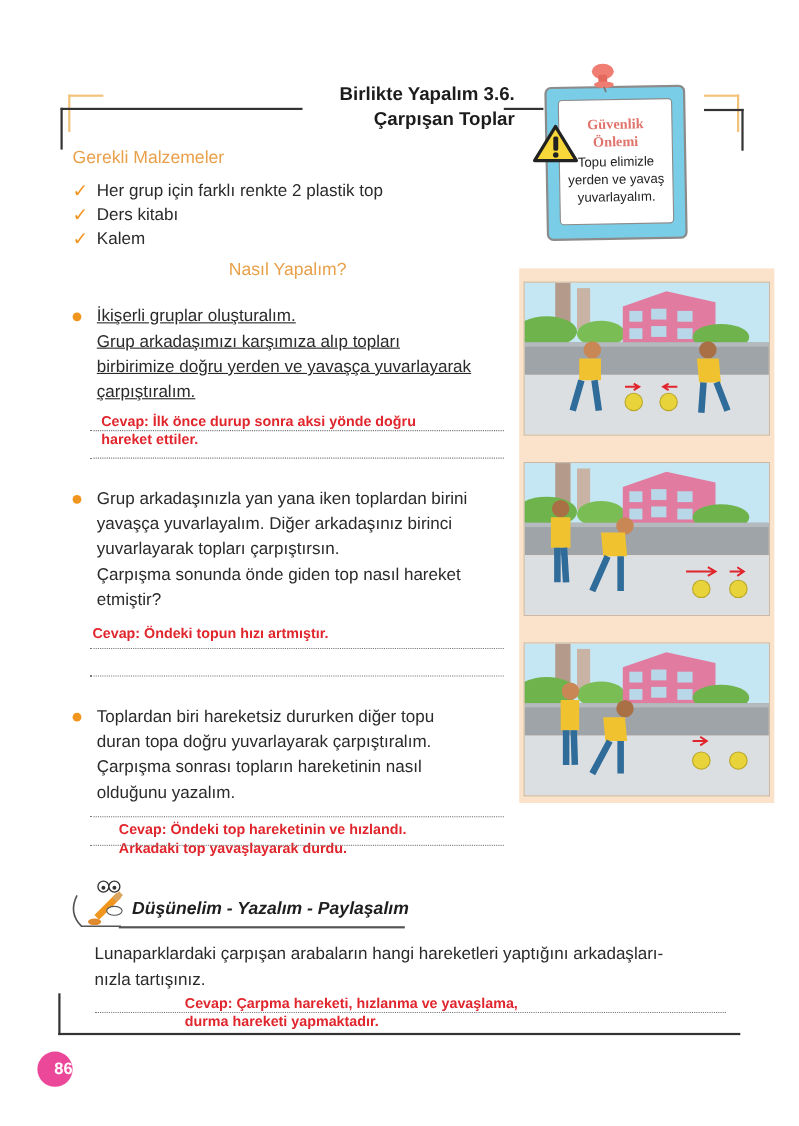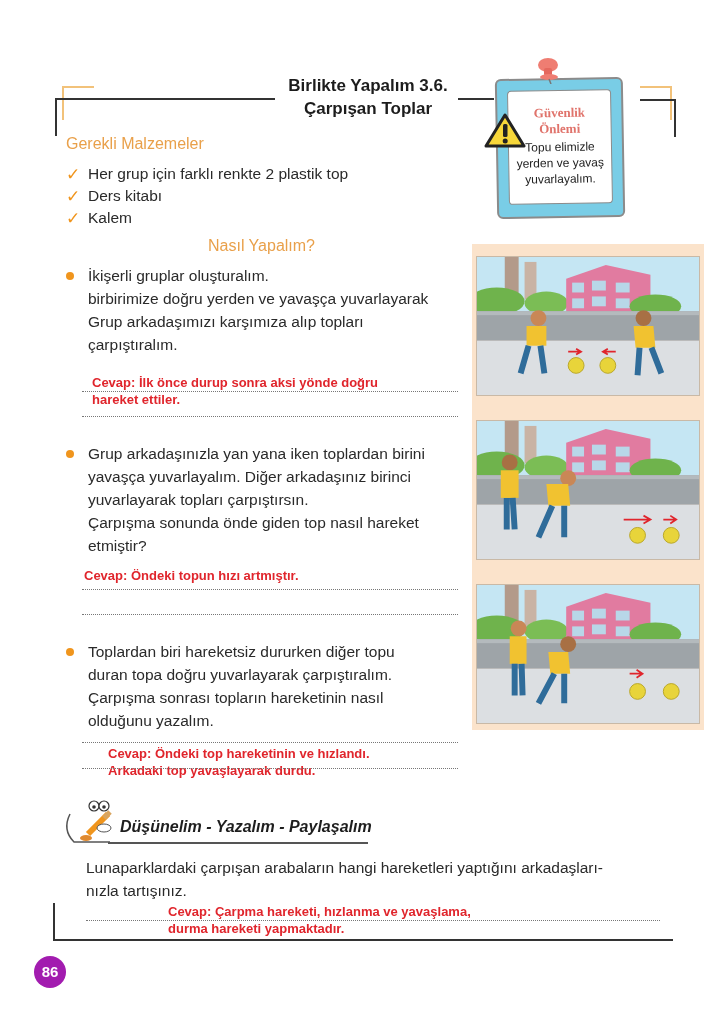--- a/index.html
+++ b/index.html
@@ -6,21 +6,21 @@
   html, body { width: 726px; height: 1024px; background: #ffffff; overflow: hidden; }
   body { position: relative; font-family: "Liberation Sans", "DejaVu Sans", sans-serif; color: #2a2a2a; }
 
   .abs { position: absolute; }
 
   
   .line-dark { position: absolute; background: #333333; }
   .line-orange { position: absolute; background: #f2c27a; }
 
   
-  .title-block { position: absolute; left: 268px; top: 74px; width: 200px; text-align: center; }
+  .title-block { position: absolute; left: 268px; top: 74px; width: 200px; text-align: right; }
   .title-line { font-weight: bold; font-size: 17px; line-height: 23px; color: #1c1c1c; white-space: nowrap; }
 
   .section-heading { position: absolute; color: #e9a04a; font-size: 16px; }
 
   .mat-list { position: absolute; left: 66px; top: 163px; }
   .mat-item { display: flex; align-items: center; height: 22px; font-size: 15.5px; color: #2a2a2a; }
   .check { width: 22px; color: #f0951d; font-size: 17px; font-weight: bold; }
 
   
   .step { position: absolute; left: 66px; width: 400px; }
@@ -44,22 +44,22 @@
   
   .panel { position: absolute; left: 472px; top: 244px; width: 232px; height: 486px; background: #fbe3cb; }
   .scene { position: absolute; left: 4px; width: 224px; height: 140px; border: 1px solid #c9b9a6; overflow: hidden; }
 
   
   .think-title { position: absolute; left: 120px; top: 818px; font-size: 16px; font-weight: bold; font-style: italic; color: #1e1e1e; }
   .think-underline { position: absolute; left: 108px; top: 842px; width: 260px; height: 1.5px; background: #555; }
   .think-text { position: absolute; left: 86px; top: 856px; font-size: 15.5px; line-height: 23px; color: #2a2a2a; }
   .think-text div { white-space: nowrap; }
 
-  .page-num { position: absolute; left: 34px; top: 956px; width: 32px; height: 32px; border-radius: 50%; background: #a21caf;
-              color: #fff; font-weight: bold; font-size: 15px; line-height: 32px; text-align: center; }
+  .page-num { position: absolute; left: 34px; top: 956px; width: 32px; height: 32px; border-radius: 50%; background: #ec4899;
+              color: #fff; font-weight: bold; font-size: 15px; line-height: 32px; text-align: right; }
 </style>
 </head>
 <body>
 
 <div class="line-orange" style="left:62px;top:86px;width:32px;height:2px;"></div>
 <div class="line-orange" style="left:62px;top:86px;width:2px;height:34px;"></div>
 <div class="line-dark" style="left:55px;top:98px;width:220px;height:2px;"></div>
 <div class="line-dark" style="left:55px;top:98px;width:2px;height:38px;"></div>
 <div class="line-dark" style="left:458px;top:98px;width:36px;height:2px;"></div>
 <div class="line-orange" style="left:640px;top:86px;width:32px;height:2px;"></div>
@@ -108,26 +108,26 @@
   <line x1="14" y1="23" x2="16" y2="28" stroke="#777" stroke-width="1.5"></line>
 </svg>
 <svg class="warn" viewBox="0 0 42 36">
   <path d="M21 2 L40 33 L2 33 Z" fill="#f7d73a" stroke="#222" stroke-width="3" stroke-linejoin="round"></path>
   <rect x="19" y="11" width="4.5" height="13" rx="1.5" fill="#222"></rect>
   <circle cx="21.2" cy="28" r="2.5" fill="#222"></circle>
 </svg>
 
 <div class="section-heading" style="left:208px;top:237px;">Nasıl Yapalım?</div>
 
-<div class="step" style="top:264px;">
+<div class="step" style="top:276px;text-decoration:underline;">
   <span class="bullet"></span>
   <div class="step-text">
     <div>İkişerli gruplar oluşturalım.</div>
+    <div>Grup arkadaşımızı karşımıza alıp topları</div>
     <div>birbirimize doğru yerden ve yavaşça yuvarlayarak</div>
-    <div>Grup arkadaşımızı karşımıza alıp topları</div>
     <div>çarpıştıralım.</div>
   </div>
 </div>
 <div class="answer" style="left:92px;top:374px;">
   <div>Cevap: İlk önce durup sonra aksi yönde doğru</div>
   <div>hareket ettiler.</div>
 </div>
 <div class="dots" style="left:82px;top:391px;width:376px;"></div>
 <div class="dots" style="left:82px;top:416px;width:376px;"></div>
 

